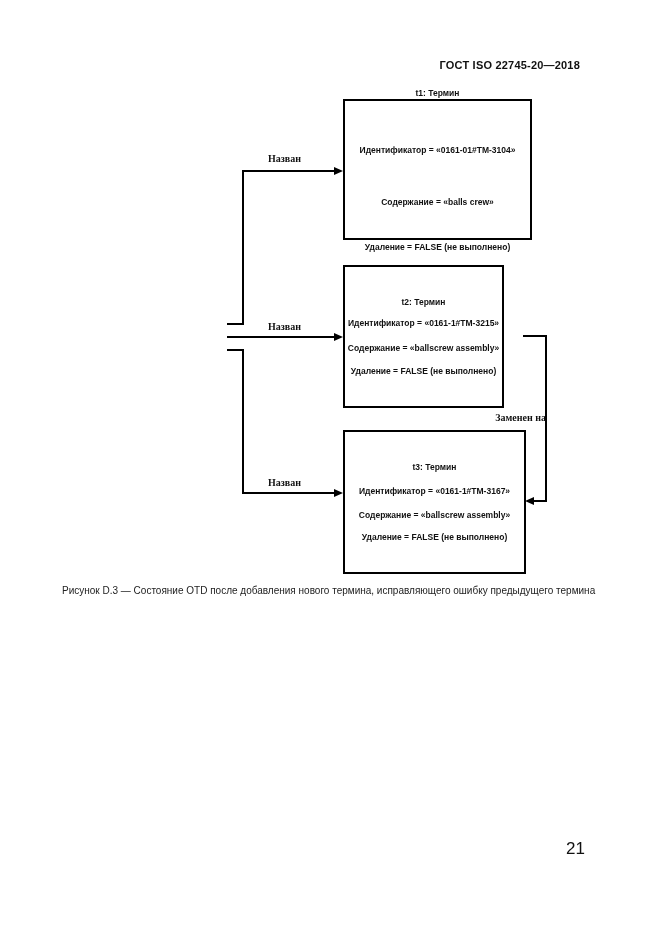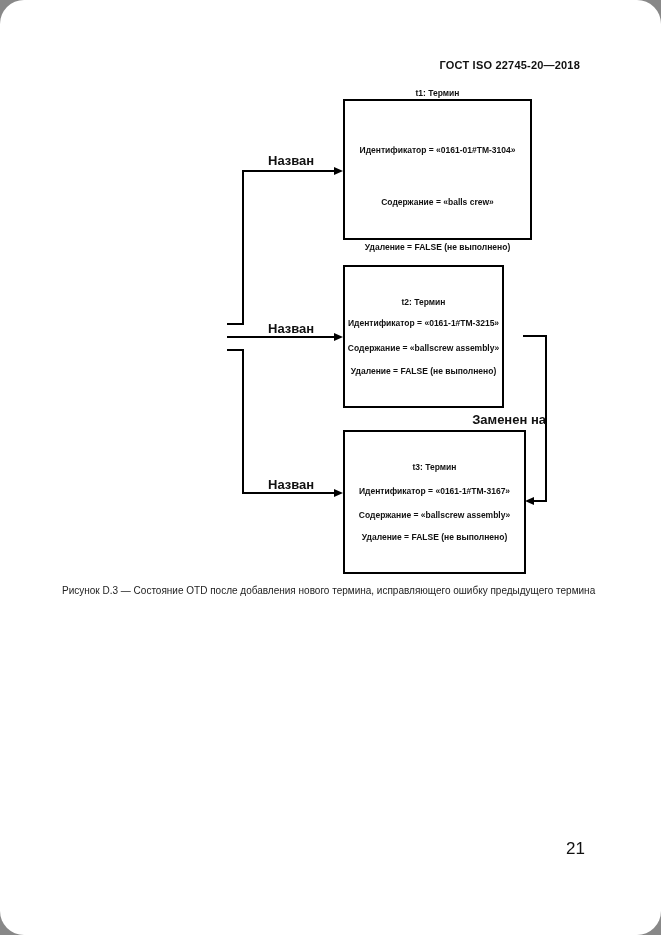--- a/index.html
+++ b/index.html
@@ -1,19 +1,19 @@
 <!DOCTYPE html>
 <html><head>
 <meta charset="utf-8">
 <style>
   html,body{margin:0;padding:0;background:#888;}
   .page{
     position:relative;width:661px;height:935px;margin:0 auto;
     background:#ffffff;overflow:hidden;
-    font-family:"Liberation Sans",sans-serif;color:#111;border-radius:24px;
+    font-family:"Liberation Sans",sans-serif;color:#111;
   }
   .header{
     position:absolute;top:59px;right:81px;
     font-size:11px;font-weight:bold;letter-spacing:.2px;white-space:nowrap;
   }
   .diagram{position:absolute;left:0;top:0;width:661px;height:935px;}
   svg.connectors{position:absolute;left:0;top:0;width:661px;height:935px;}
   .box{
     position:absolute;border:2px solid #000;background:#fff;box-sizing:border-box;
     display:flex;flex-direction:column;align-items:center;justify-content:center;
@@ -22,21 +22,21 @@
   .box .ln{display:block;}
   .box-concept{left:83px;top:278px;width:144px;height:117px;}
   .box-concept .ident{margin-top:14px;line-height:11.5px;}
   .box-t1{left:343px;top:99px;width:189px;height:141px;gap:24px;}
   .box-t2{left:343px;top:265px;width:161px;height:143px;}
   .box-t3{left:343px;top:430px;width:183px;height:144px;}
   .box-t1 .ln-id{margin-top:21px;text-align:center;}  .box-t1 .ln-content{margin-top:16px;} .box-t1 .ln-del{margin-top:9px;}
   .box-t2 .ln-id{margin-top:9px;}  .box-t2 .ln-content{margin-top:13px;} .box-t2 .ln-del{margin-top:11px;}
   .box-t3 .ln-id{margin-top:12px;} .box-t3 .ln-content{margin-top:12px;} .box-t3 .ln-del{margin-top:10px;}
   .edge-label{
-    position:absolute;font-size:13px;font-weight:bold;white-space:nowrap;
+    position:absolute;font-size:10px;font-weight:bold;white-space:nowrap;font-family:Liberation Serif, serif;
   }
   .lbl-named-top{left:268px;top:153px;}
   .lbl-named-mid{left:268px;top:321px;}
   .lbl-named-bottom{left:268px;top:477px;}
   .lbl-replaced{right:115px;top:412px;}
   .caption{
     position:absolute;left:62px;top:585px;width:580px;
     font-size:10px;color:#222;white-space:nowrap;
   }
   .page-number{

